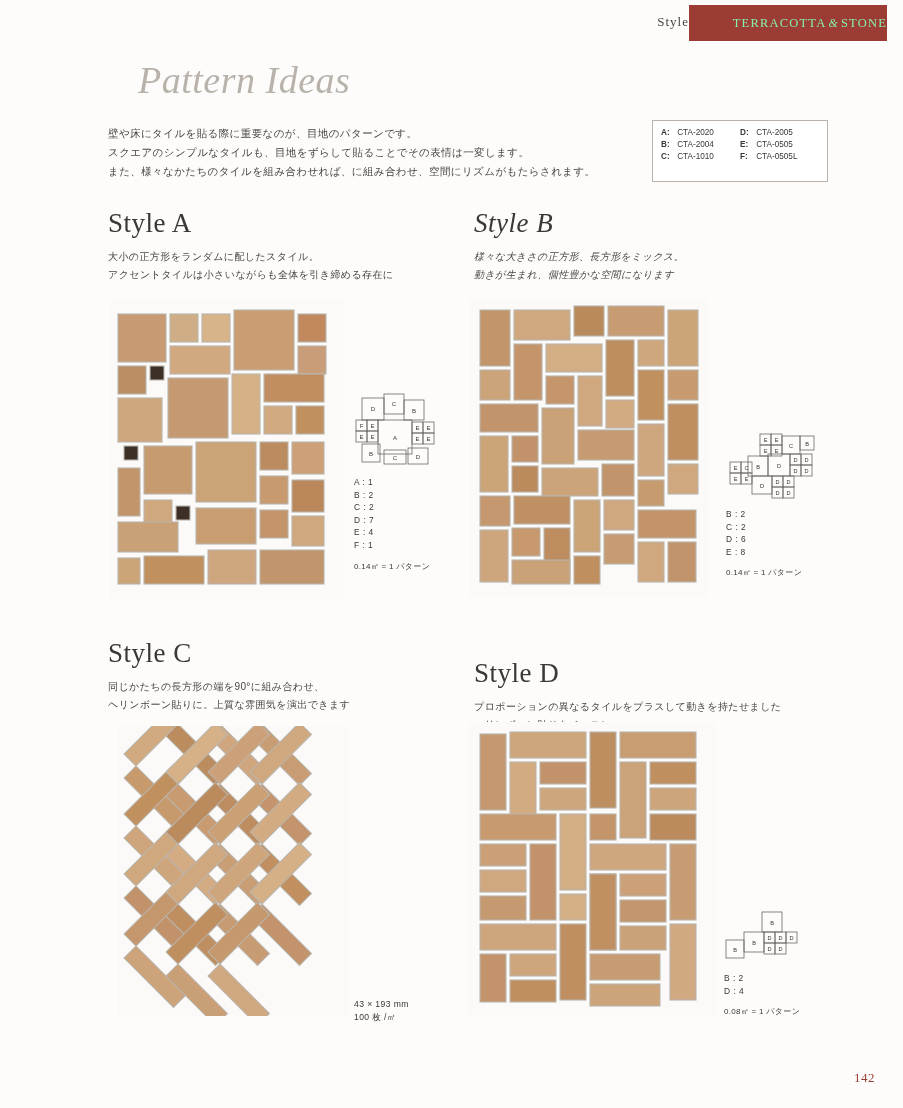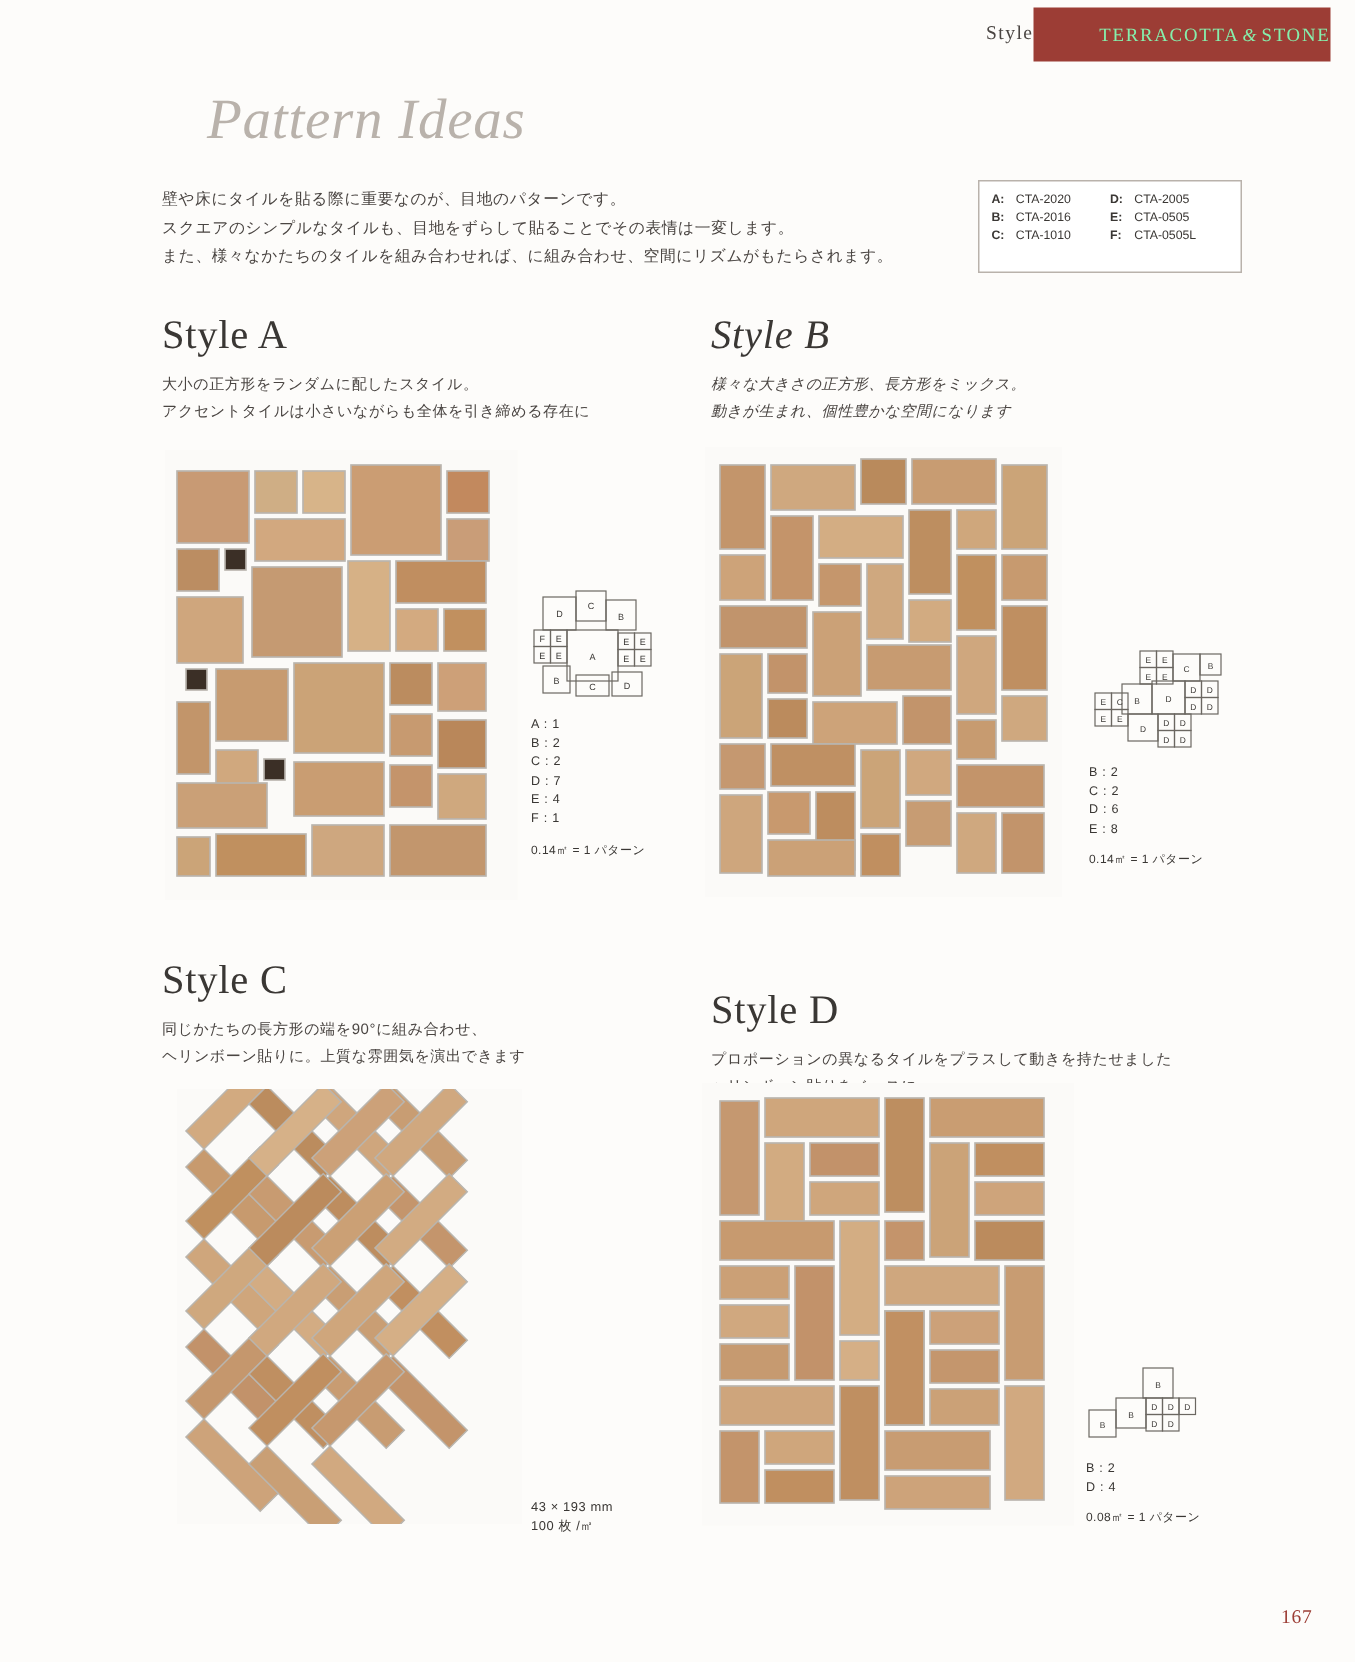--- a/index.html
+++ b/index.html
@@ -97,21 +97,21 @@
   <table>
     <tbody>
         <tr>
       <td class="k">A:</td>
       <td class="v">CTA-2020</td>
       <td class="k">D:</td>
       <td class="v">CTA-2005</td>
     </tr>
     <tr>
       <td class="k">B:</td>
-      <td class="v">CTA-2016</td>
+      <td class="v">CTA-2004</td>
       <td class="k">E:</td>
       <td class="v">CTA-0505</td>
     </tr>
     <tr>
       <td class="k">C:</td>
       <td class="v">CTA-1010</td>
       <td class="k">F:</td>
       <td class="v">CTA-0505L</td>
     </tr>
   </tbody>
@@ -542,13 +542,13 @@
       <text x="11" y="42">B</text>
     </g>
   </svg>
   <div class="legend-list">
     <div>B : 2</div>
     <div>D : 4</div>
   </div>
   <div class="legend-note">0.08㎡ = 1 パターン</div>
 </div>
 
-<div id="page-number">167</div>
+<div id="page-number">142</div>
 
 </body></html>

